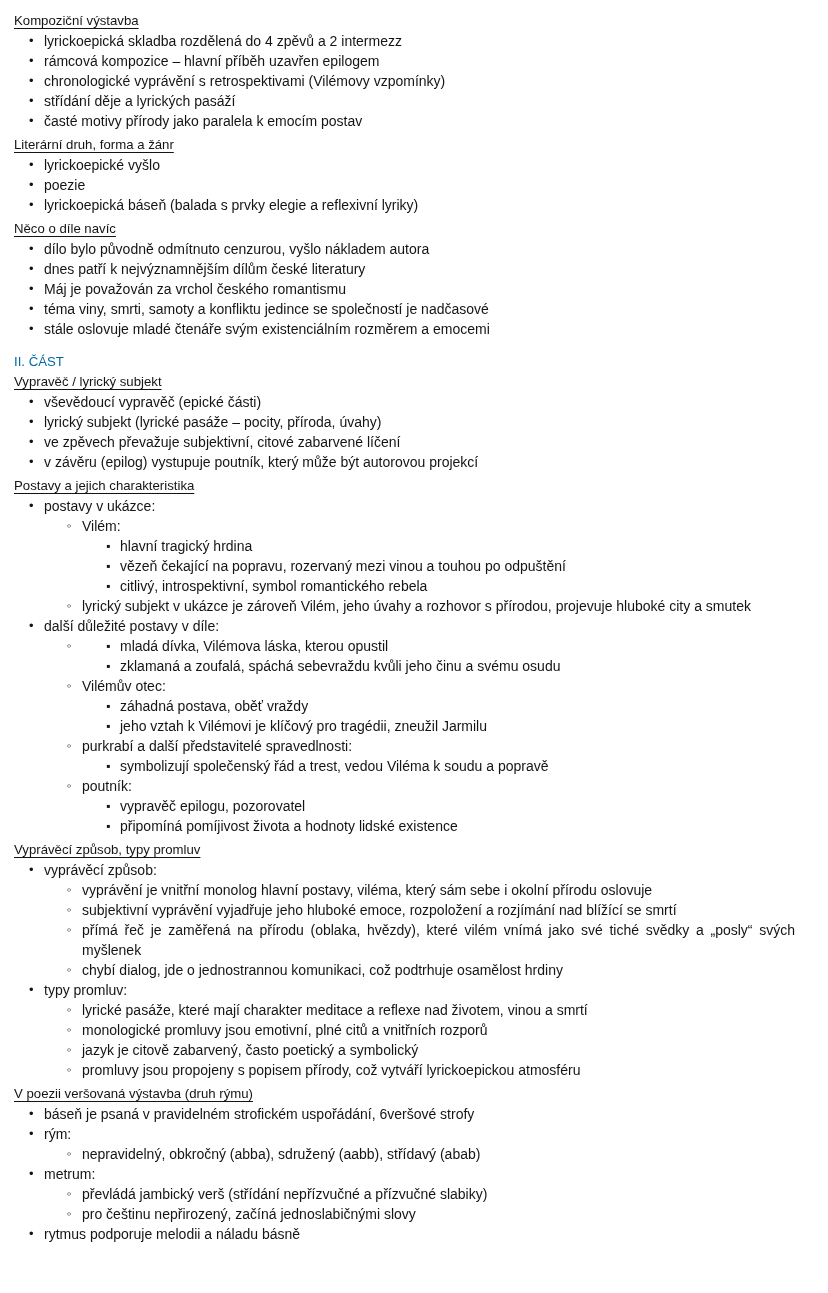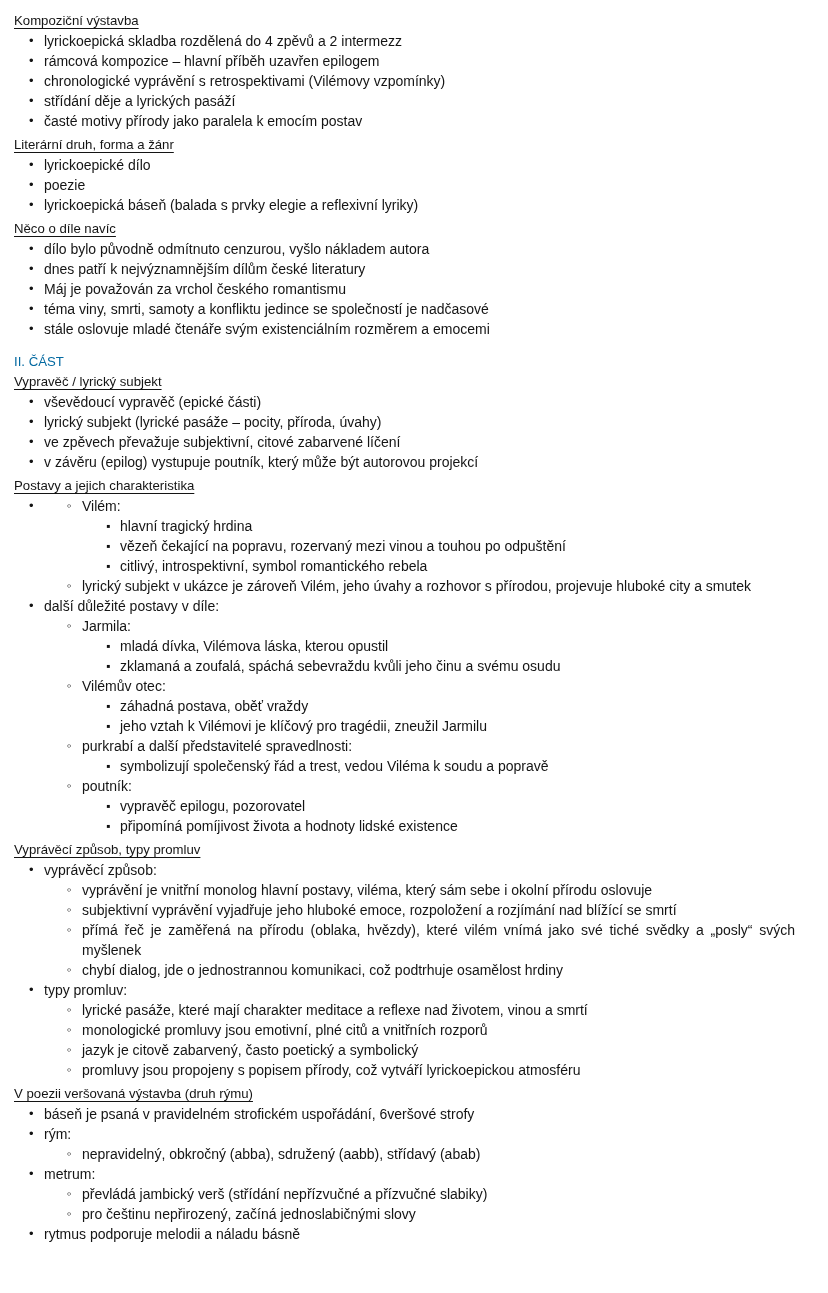--- a/index.html
+++ b/index.html
@@ -118,21 +118,21 @@
         <span class="txt">střídání děje a lyrických pasáží</span>
       </li>
     <li class="item">
         <span class="txt">časté motivy přírody jako paralela k emocím postav</span>
       </li>
   </ul>
 
   <div class="heading spaced"><span class="ul">Literární druh, forma a žánr</span></div>
   <ul class="lvl1">
     <li class="item">
-        <span class="txt">lyrickoepické dílo</span>
+        <span class="txt">lyrickoepické vyšlo</span>
       </li>
     <li class="item">
         <span class="txt">poezie</span>
       </li>
     <li class="item">
         <span class="txt">lyrickoepická báseň (balada s prvky elegie a reflexivní lyriky)</span>
       </li>
   </ul>
 
   <div class="heading spaced"><span class="ul">Něco o díle navíc</span></div>
@@ -169,20 +169,21 @@
       </li>
     <li class="item">
         <span class="txt">v závěru (epilog) vystupuje poutník, který může být autorovou projekcí</span>
       </li>
   </ul>
 
   <div class="heading spaced"><span class="ul">Postavy a jejich charakteristika</span></div>
   <ul class="lvl1">
 
     <li class="item">
+      <span class="txt">postavy v ukázce:</span>
       <ul class="lvl2">
         <li class="item">
           <span class="txt">Vilém:</span>
           <ul class="lvl3">
             <li class="item">
                 <span class="txt">hlavní tragický hrdina</span>
               </li>
             <li class="item">
                 <span class="txt">vězeň čekající na popravu, rozervaný mezi vinou a touhou po odpuštění</span>
               </li>
@@ -195,21 +196,20 @@
             <span class="txt">lyrický subjekt v ukázce je zároveň Vilém, jeho úvahy a rozhovor s přírodou, projevuje hluboké city a smutek</span>
           </li>
       </ul>
     </li>
 
     <li class="item">
       <span class="txt">další důležité postavy v díle:</span>
       <ul class="lvl2">
 
         <li class="item">
-          <span class="txt">Jarmila:</span>
           <ul class="lvl3">
             <li class="item">
                 <span class="txt">mladá dívka, Vilémova láska, kterou opustil</span>
               </li>
             <li class="item">
                 <span class="txt">zklamaná a zoufalá, spáchá sebevraždu kvůli jeho činu a svému osudu</span>
               </li>
           </ul>
         </li>
 

